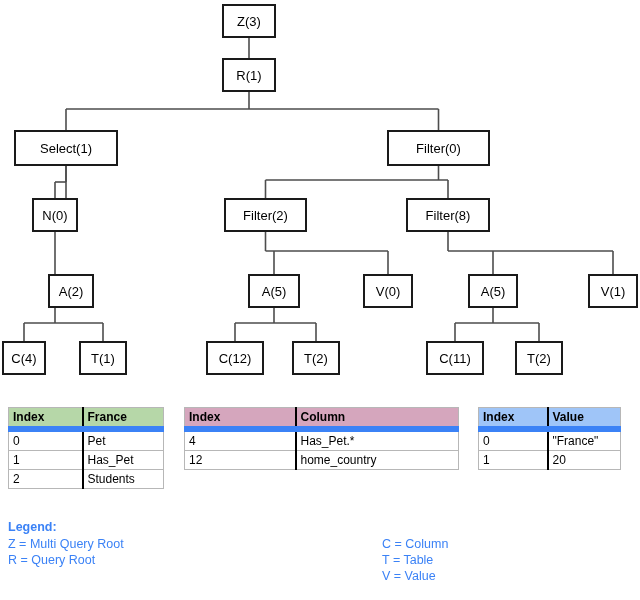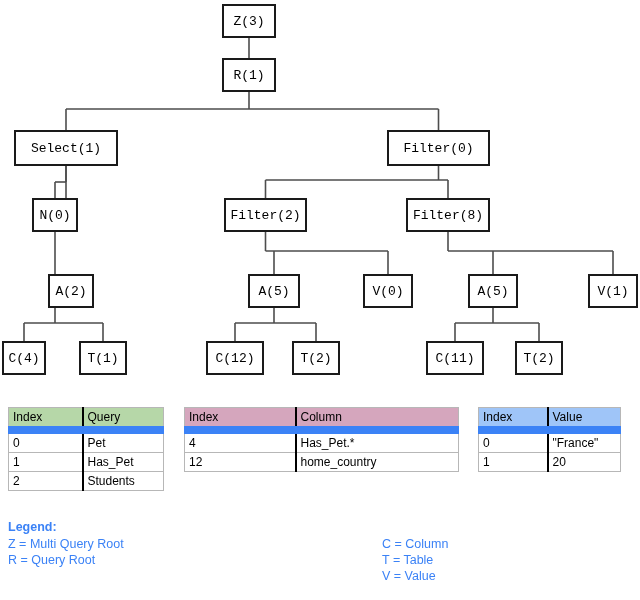--- a/index.html
+++ b/index.html
@@ -23,21 +23,21 @@
   }
   #tree-svg {
     position: absolute;
     left: 0; top: 0;
   }
   .tree-node {
     position: absolute;
     box-sizing: border-box;
     border: 2px solid #1a1a1a;
     background: #ffffff;
-    font-family: Liberation Mono, monospace;
+    font-family: Liberation Sans, sans-serif;
     font-size: 13px;
     color: #000000;
     display: flex;
     align-items: center;
     justify-content: center;
     letter-spacing: 0px;
     white-space: nowrap;
   }
 
   
@@ -52,22 +52,22 @@
   .idx-table th, .idx-table td {
     border: 1px solid #b7b7b7;
     padding: 2px 4px;
     text-align: left;
     height: 18px;
     box-sizing: border-box;
     overflow: hidden;
     white-space: nowrap;
   }
   .idx-table th {
-    font-weight: normal;
-    border-bottom: 8px solid #3b82f6;
+    font-weight: bold;
+    border-bottom: 6px solid #3b82f6;
   }
   .idx-table th.sep, .idx-table td.sep {
     border-left: 2px solid #000000;
   }
   .tbl-green th { background: #b6d7a8; }
   .tbl-pink  th { background: #d5a6bd; }
   .tbl-blue  th { background: #9fc5f8; }
 
   
   #legend {
@@ -159,21 +159,21 @@
 
 <div id="tables-area">
     <table class="idx-table tbl-green" style="left: 8px; top: 407px;">
       <colgroup>
         <col style="width: 74px;">
         <col style="width: 81px;">
       </colgroup>
       <thead>
         <tr>
           <th>Index</th>
-          <th class="sep">Query</th>
+          <th class="sep">France</th>
         </tr>
       </thead>
       <tbody>
         <tr>
           <td>0</td>
           <td class="sep">Pet</td>
         </tr>
         <tr>
           <td>1</td>
           <td class="sep">Has_Pet</td>

